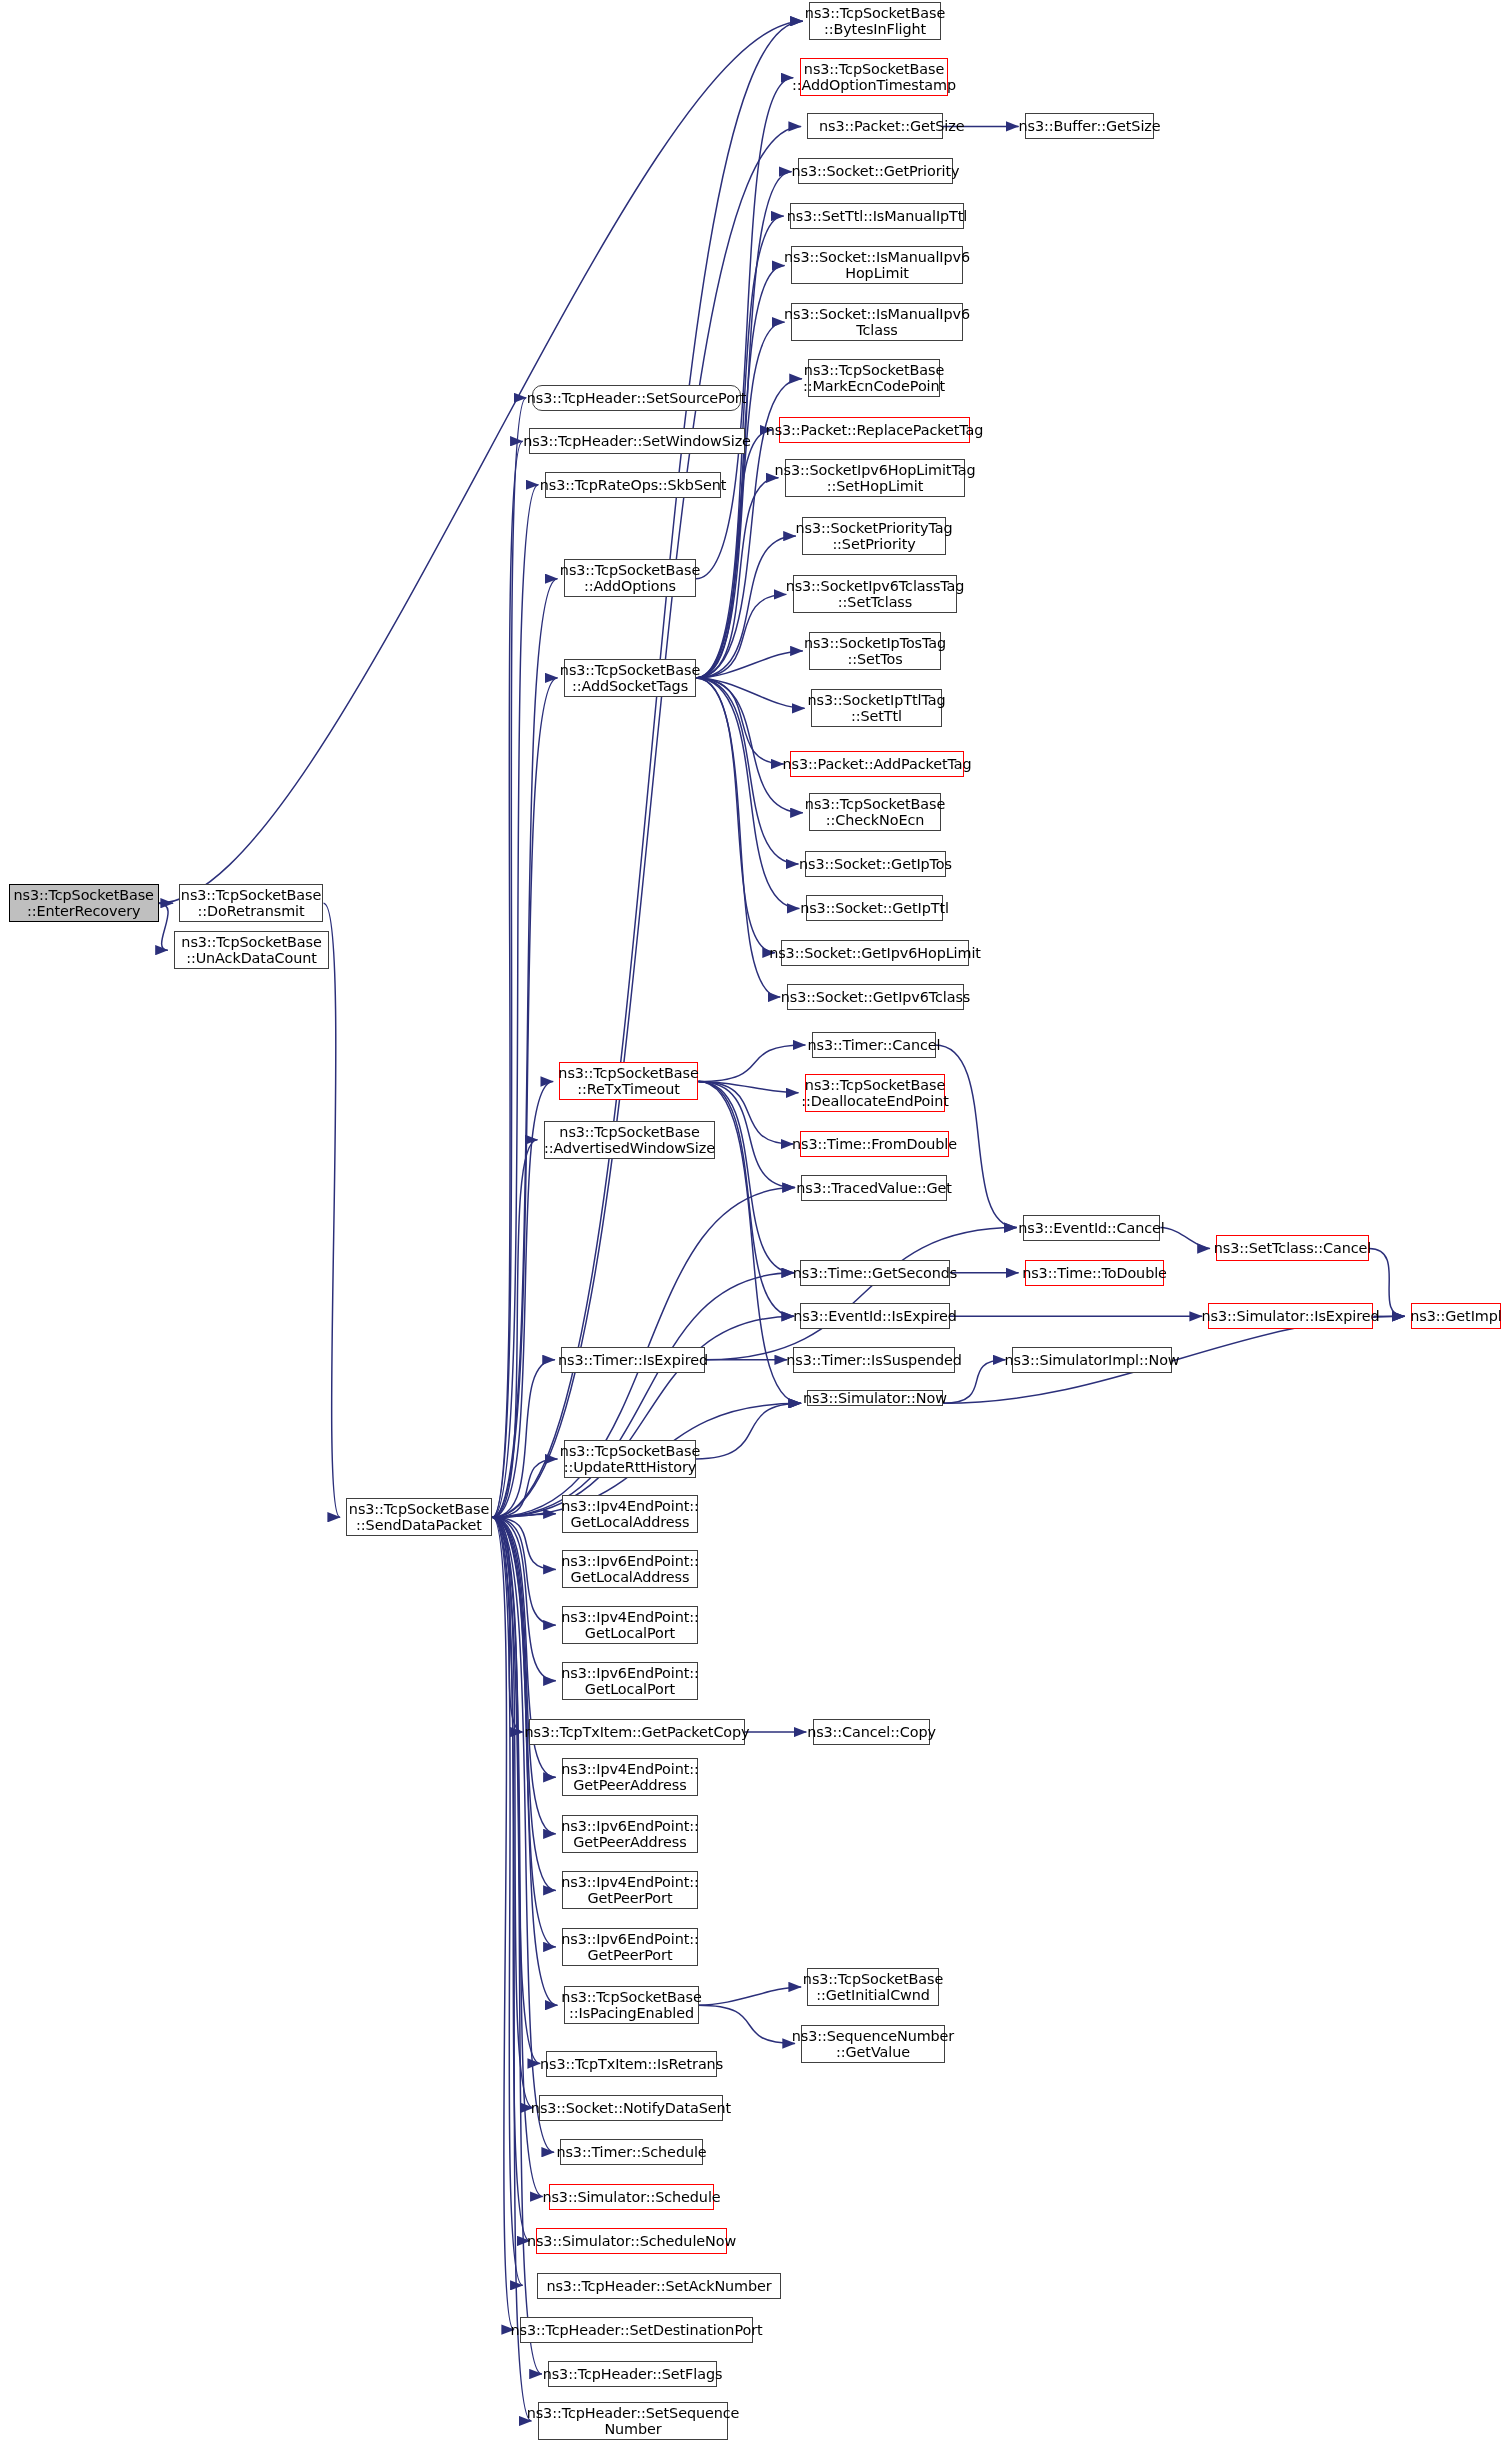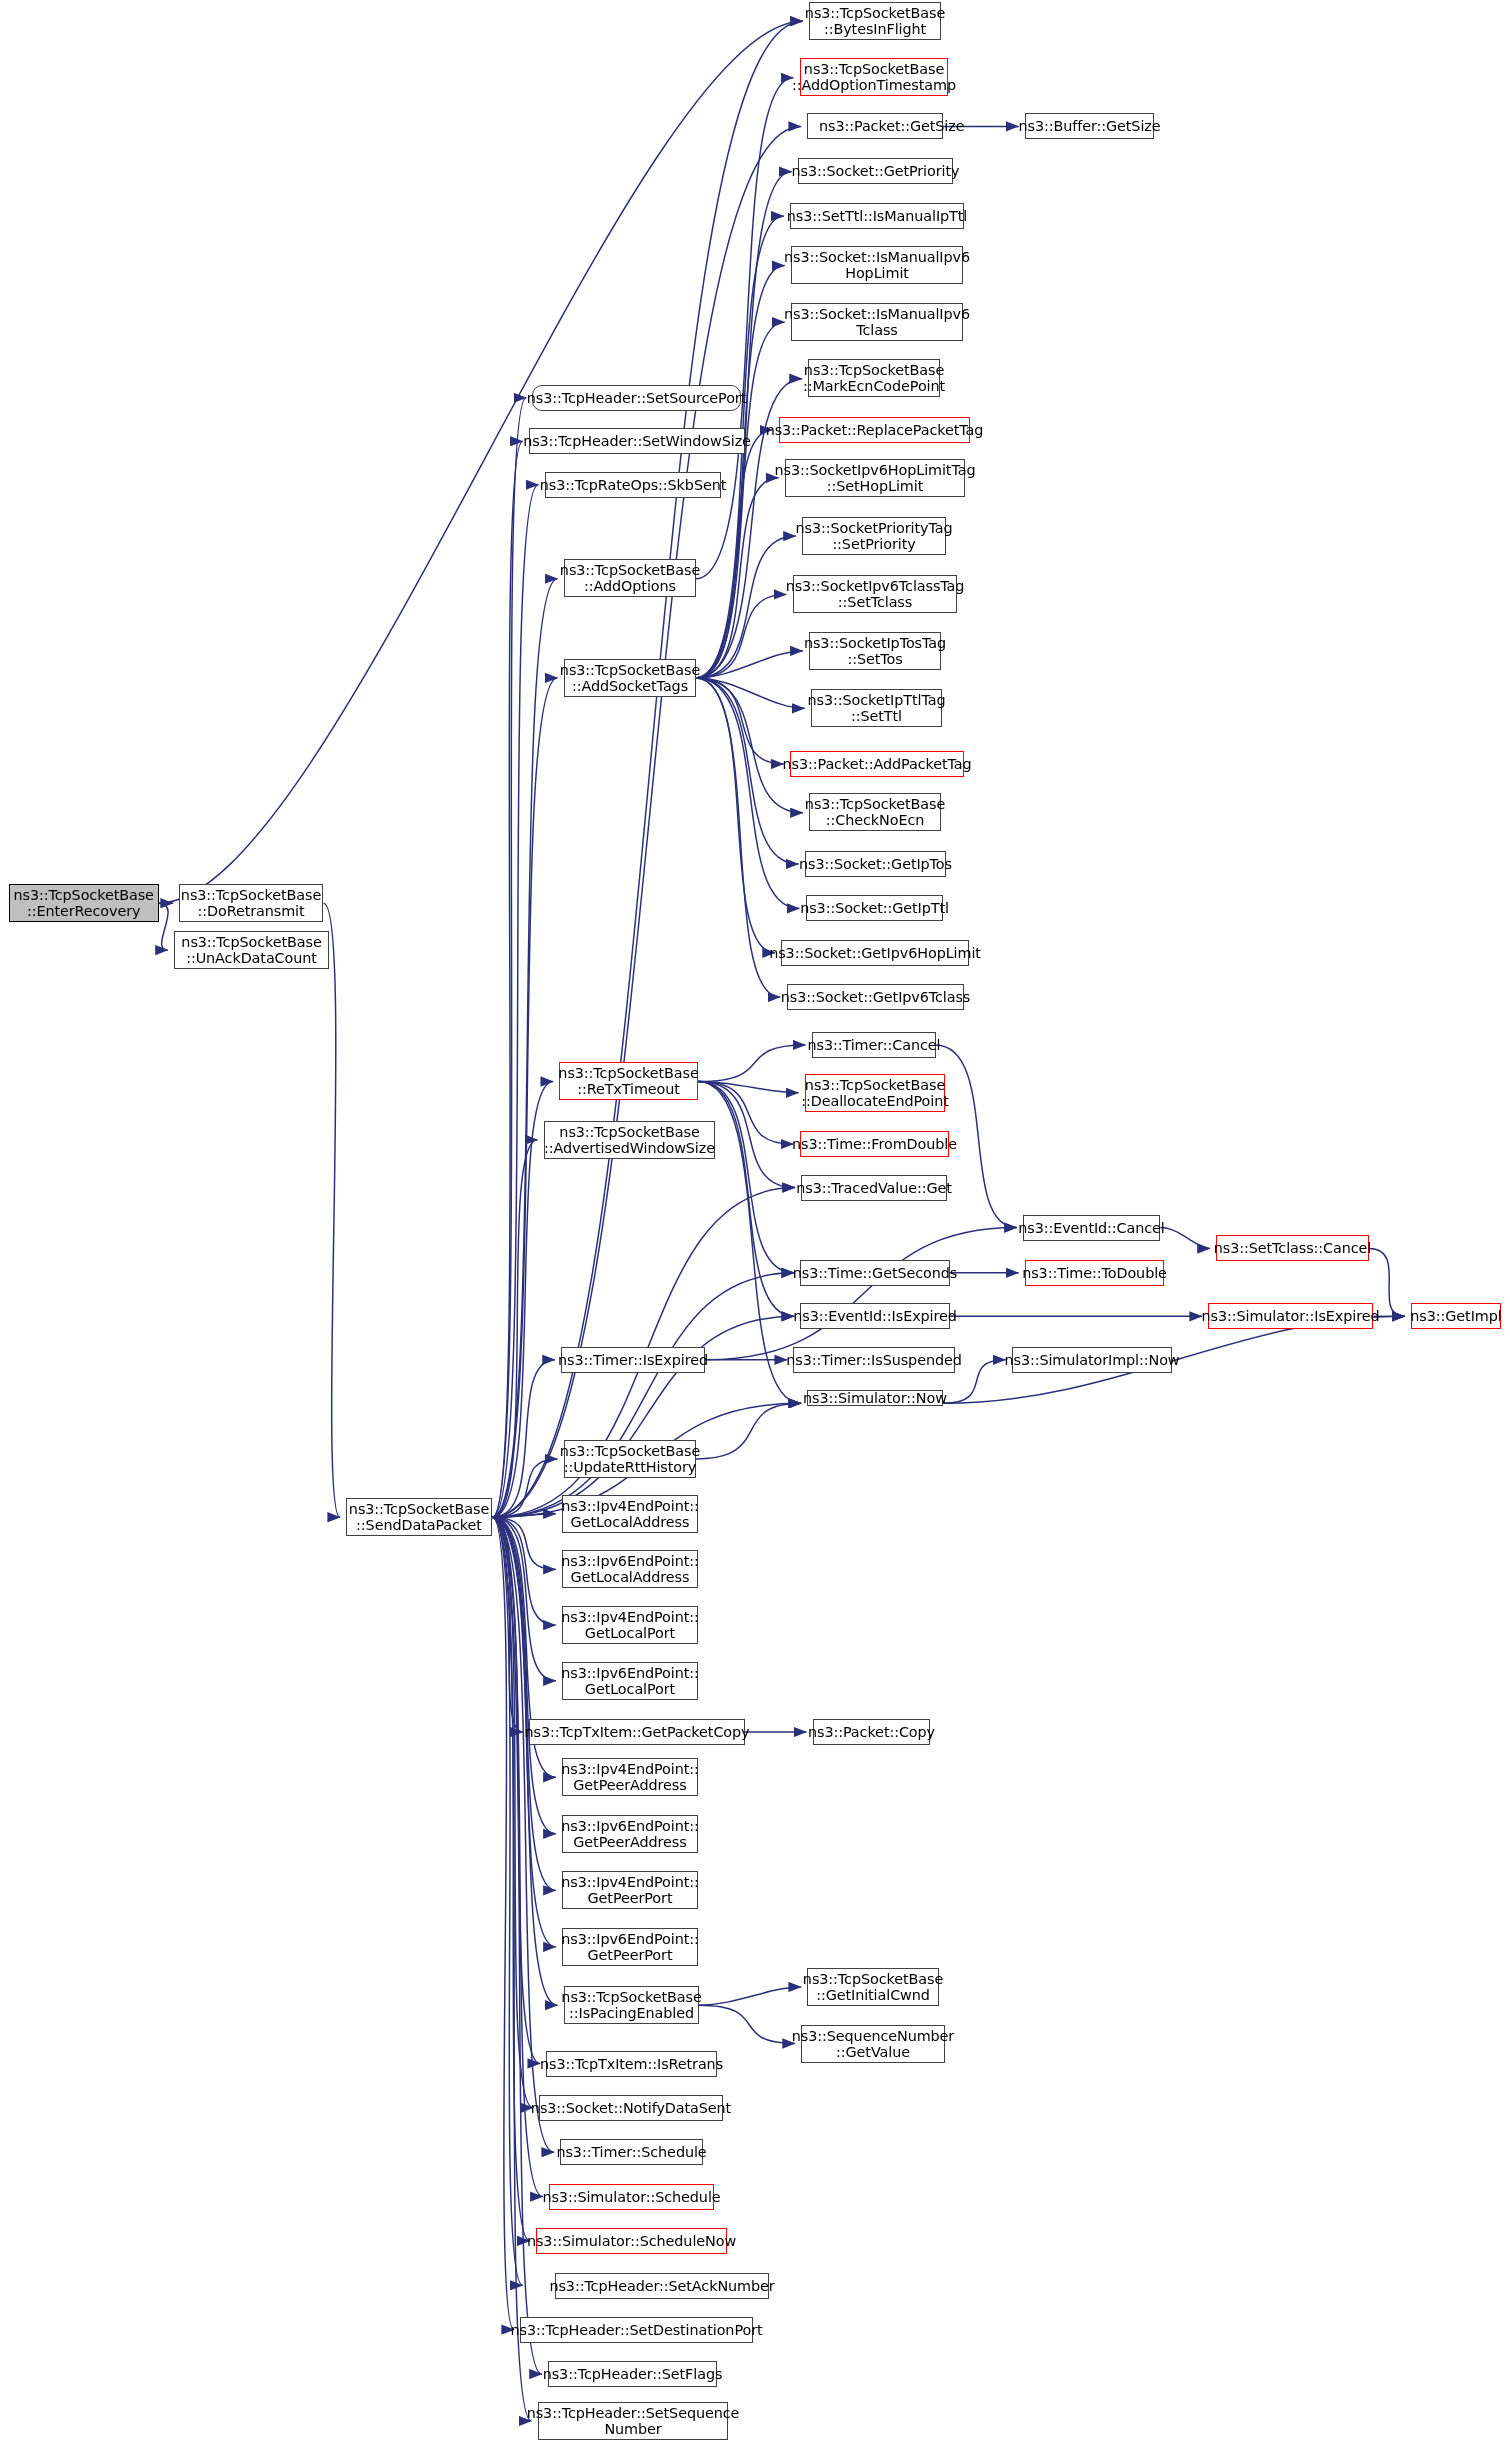--- a/index.html
+++ b/index.html
@@ -211,40 +211,40 @@
 ::UpdateRttHistory</div>
       <div class="node" style="left: 562px; top: 1495px; width: 136px; height: 38px;">ns3::Ipv4EndPoint::
 GetLocalAddress</div>
       <div class="node" style="left: 562px; top: 1550px; width: 136px; height: 38px;">ns3::Ipv6EndPoint::
 GetLocalAddress</div>
       <div class="node" style="left: 562px; top: 1606px; width: 136px; height: 38px;">ns3::Ipv4EndPoint::
 GetLocalPort</div>
       <div class="node" style="left: 562px; top: 1662px; width: 136px; height: 38px;">ns3::Ipv6EndPoint::
 GetLocalPort</div>
       <div class="node" style="left: 529px; top: 1719px; width: 216px; height: 26px;">ns3::TcpTxItem::GetPacketCopy</div>
-      <div class="node" style="left: 813px; top: 1719px; width: 117px; height: 26px;">ns3::Packet::Copy</div>
+      <div class="node" style="left: 813px; top: 1719px; width: 117px; height: 26px;">ns3::Cancel::Copy</div>
       <div class="node" style="left: 562px; top: 1758px; width: 136px; height: 38px;">ns3::Ipv4EndPoint::
 GetPeerAddress</div>
       <div class="node" style="left: 562px; top: 1815px; width: 136px; height: 38px;">ns3::Ipv6EndPoint::
 GetPeerAddress</div>
       <div class="node" style="left: 562px; top: 1871px; width: 136px; height: 38px;">ns3::Ipv4EndPoint::
 GetPeerPort</div>
       <div class="node" style="left: 562px; top: 1928px; width: 136px; height: 38px;">ns3::Ipv6EndPoint::
 GetPeerPort</div>
       <div class="node" style="left: 564px; top: 1986px; width: 135px; height: 38px;">ns3::TcpSocketBase
 ::IsPacingEnabled</div>
       <div class="node" style="left: 807px; top: 1968px; width: 132px; height: 38px;">ns3::TcpSocketBase
 ::GetInitialCwnd</div>
       <div class="node" style="left: 801px; top: 2025px; width: 144px; height: 38px;">ns3::SequenceNumber
 ::GetValue</div>
       <div class="node" style="left: 546px; top: 2051px; width: 171px; height: 26px;">ns3::TcpTxItem::IsRetrans</div>
       <div class="node" style="left: 539px; top: 2095px; width: 184px; height: 26px;">ns3::Socket::NotifyDataSent</div>
       <div class="node" style="left: 560px; top: 2139px; width: 143px; height: 26px;">ns3::Timer::Schedule</div>
       <div class="node red" style="left: 549px; top: 2184px; width: 165px; height: 26px;">ns3::Simulator::Schedule</div>
       <div class="node red" style="left: 536px; top: 2228px; width: 191px; height: 26px;">ns3::Simulator::ScheduleNow</div>
-      <div class="node" style="left: 555px; top: 2273px; width: 214px; height: 26px;">ns3::TcpHeader::SetAckNumber</div>
+      <div class="node" style="left: 537px; top: 2273px; width: 244px; height: 26px;">ns3::TcpHeader::SetAckNumber</div>
       <div class="node" style="left: 520px; top: 2317px; width: 233px; height: 26px;">ns3::TcpHeader::SetDestinationPort</div>
       <div class="node" style="left: 548px; top: 2361px; width: 169px; height: 26px;">ns3::TcpHeader::SetFlags</div>
       <div class="node" style="left: 538px; top: 2402px; width: 190px; height: 38px;">ns3::TcpHeader::SetSequence
 Number</div>
     </div>
 </div>
 
 
 </body></html>

